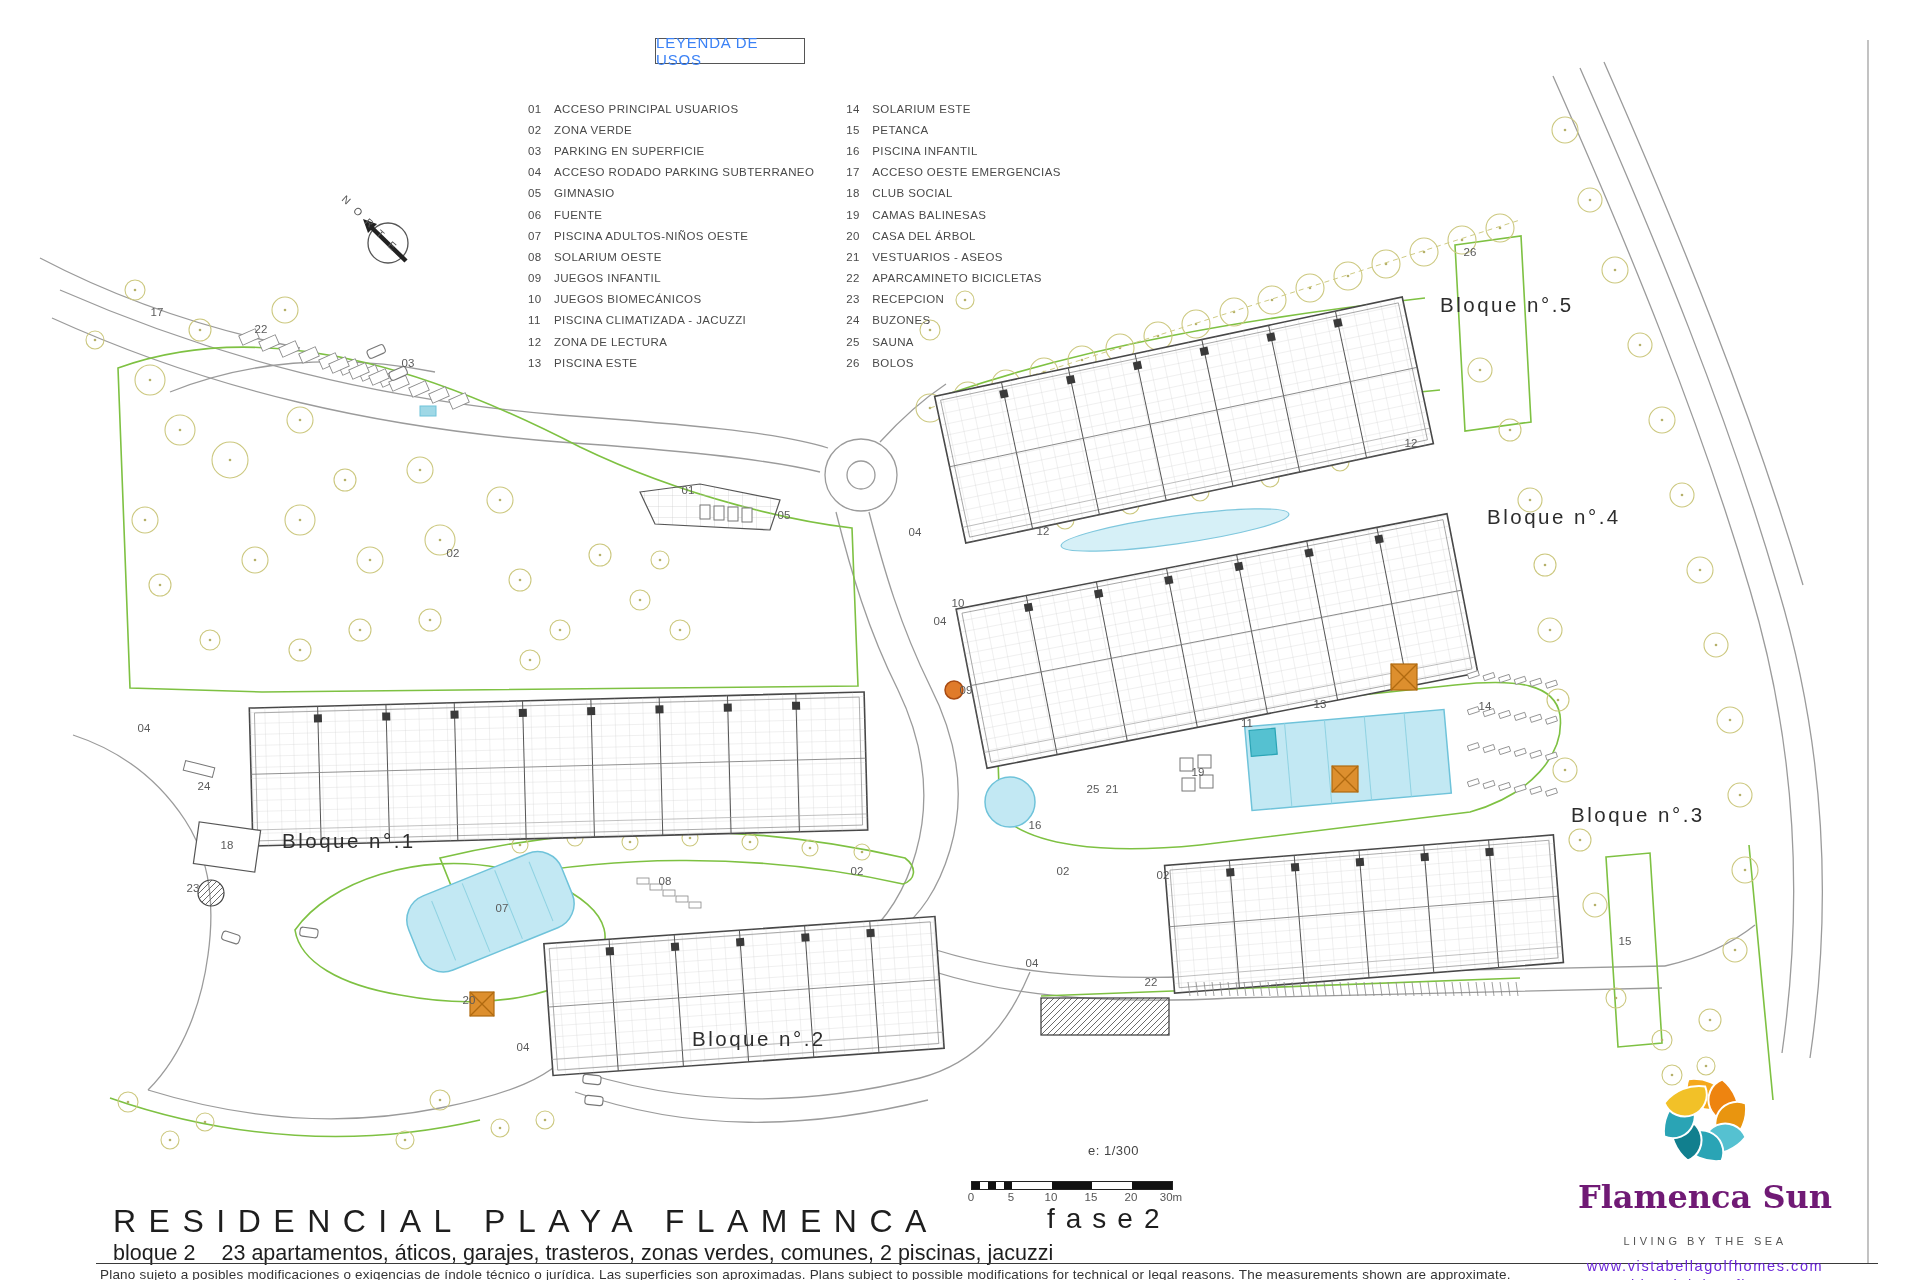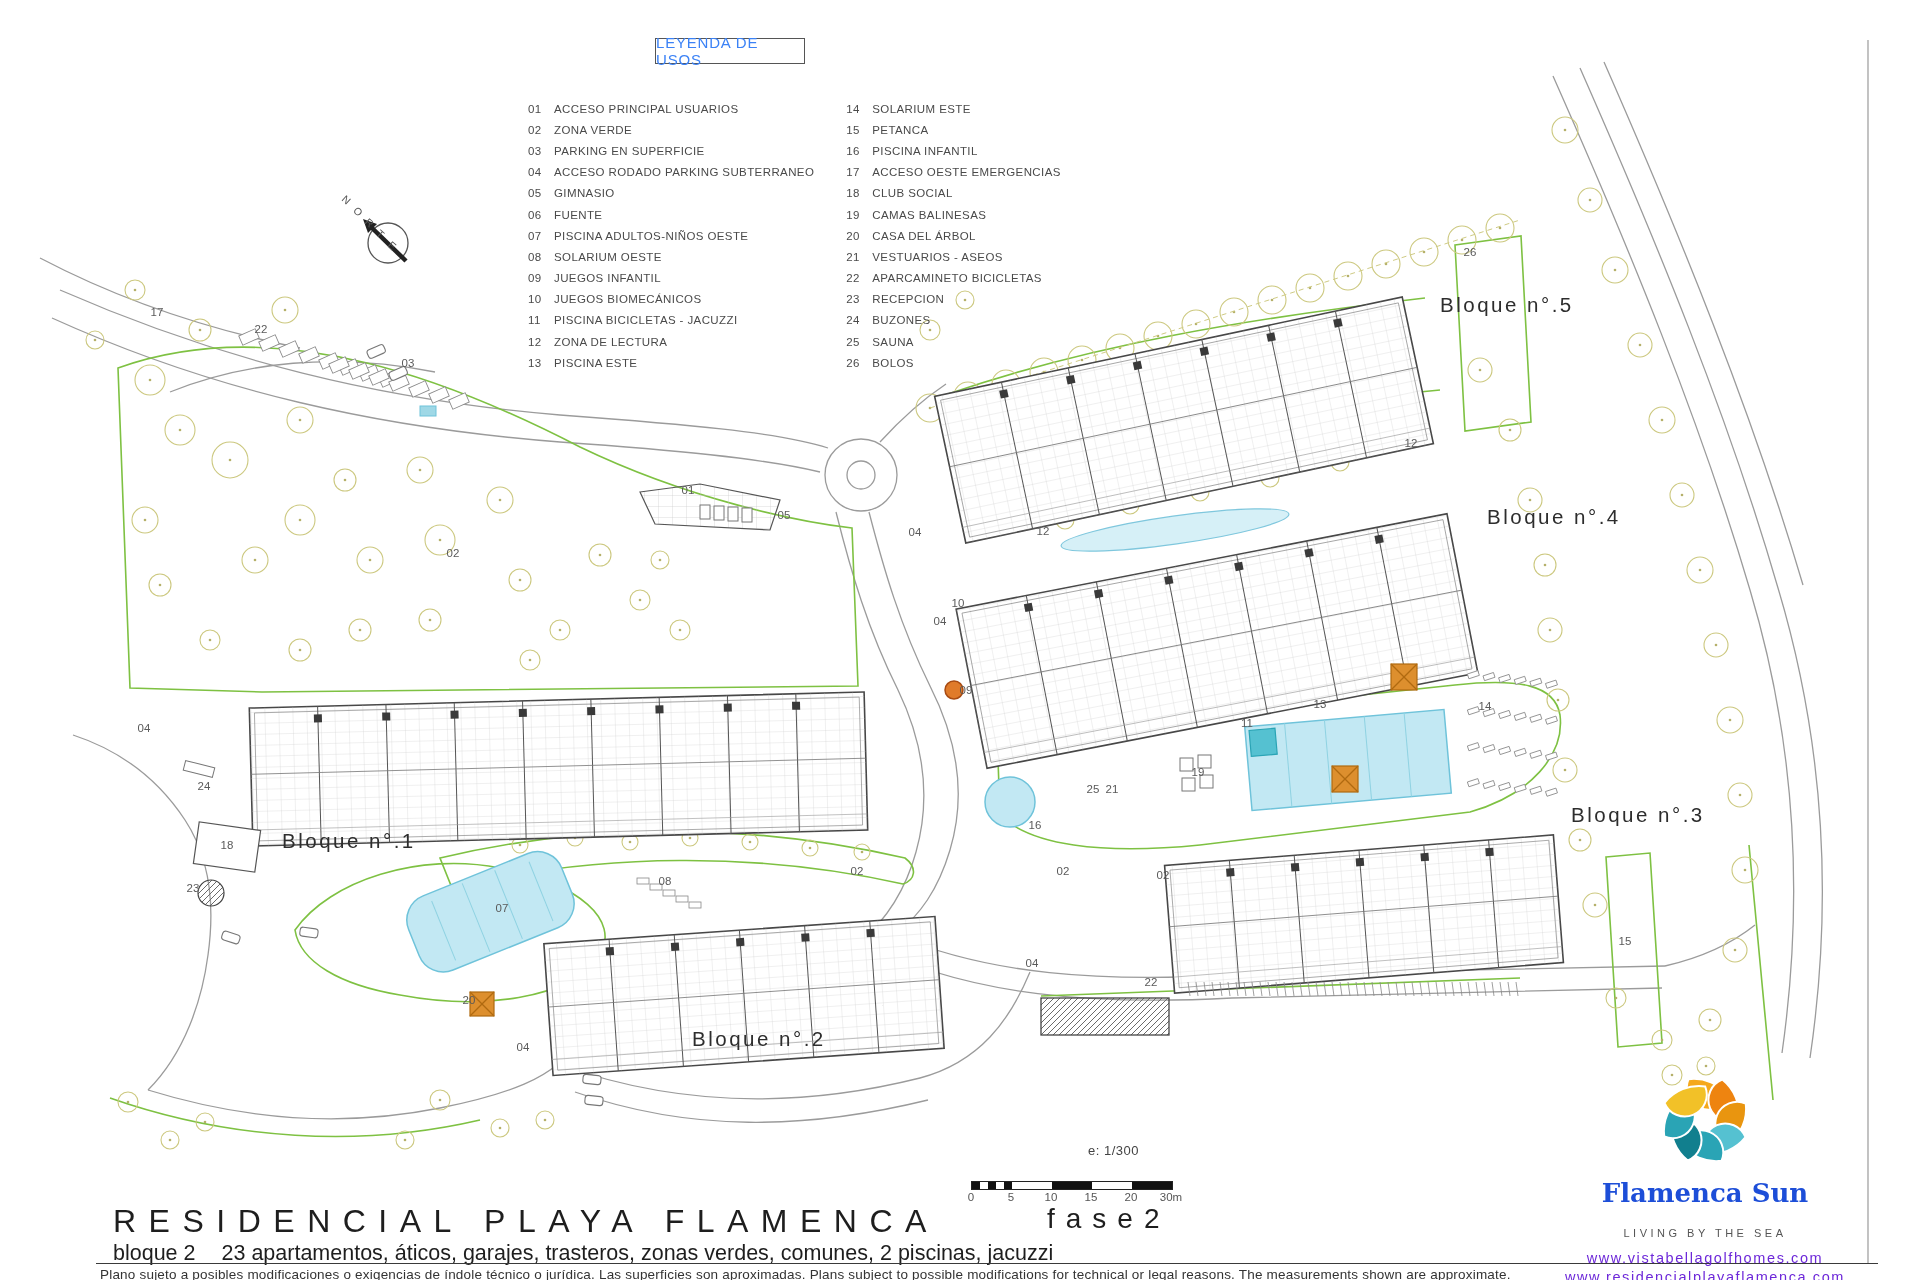--- a/index.html
+++ b/index.html
@@ -27,21 +27,21 @@
 
   
   .scale-ratio{position:absolute;left:1088px;top:1143px;font-size:13px;color:#444;letter-spacing:.5px;}
   .scale-bar{position:absolute;left:971px;top:1181px;width:200px;height:7px;border:1px solid #222;display:flex;}
   .scale-bar .seg{height:100%;}
   .scale-ticks{position:absolute;left:971px;top:1191px;width:210px;height:14px;font-size:11.5px;color:#555;}
   .scale-ticks span{position:absolute;transform:translateX(-50%);}
 
   
   .logo{position:absolute;left:1555px;top:1066px;width:300px;text-align:center;}
-  .logo-name{font-family:"DejaVu Serif","Liberation Serif",serif;font-weight:bold;font-size:26px;color:#1d4ed8;margin-top:4px;}
+  .logo-name{font-family:"DejaVu Serif","Liberation Serif",serif;font-weight:bold;font-size:32px;color:#701a75;margin-top:4px;}
   .logo-tag{font-size:11px;letter-spacing:3.5px;color:#555;margin-top:19px;}
   .logo-urls{margin-top:10px;font-size:14.5px;letter-spacing:1.6px;color:#6d28d9;line-height:19px;}
 </style>
 </head>
 <body>
 
 <div id="canvas">
 
   <svg id="plan-svg" width="1920" height="1280" viewBox="0 0 1920 1280">
     <defs>
@@ -623,21 +623,21 @@
         <div class="legend-row">
           <span class="legend-num">09</span>
           <span>JUEGOS INFANTIL</span>
         </div>
         <div class="legend-row">
           <span class="legend-num">10</span>
           <span>JUEGOS BIOMECÁNICOS</span>
         </div>
         <div class="legend-row">
           <span class="legend-num">11</span>
-          <span>PISCINA BICICLETAS - JACUZZI</span>
+          <span>PISCINA CLIMATIZADA - JACUZZI</span>
         </div>
         <div class="legend-row">
           <span class="legend-num">12</span>
           <span>ZONA DE LECTURA</span>
         </div>
         <div class="legend-row">
           <span class="legend-num">13</span>
           <span>PISCINA ESTE</span>
         </div>
       </div>

